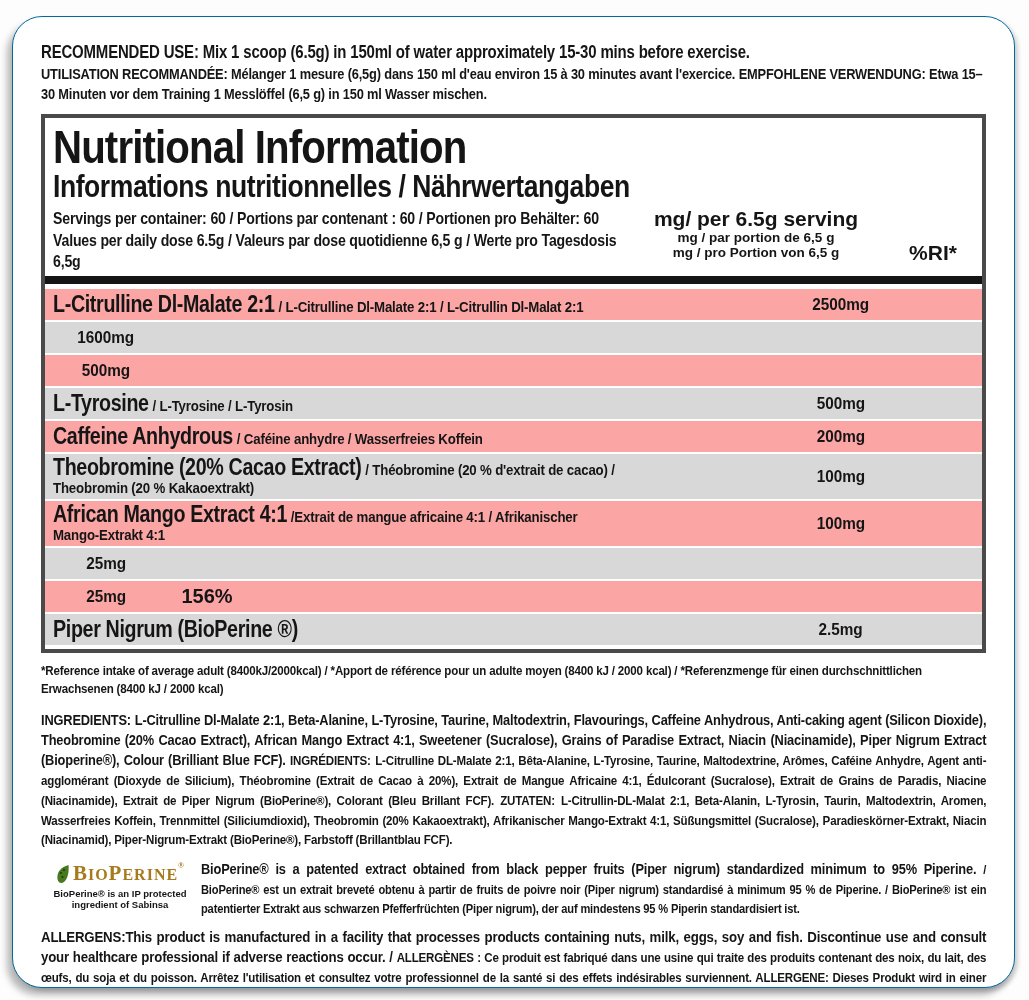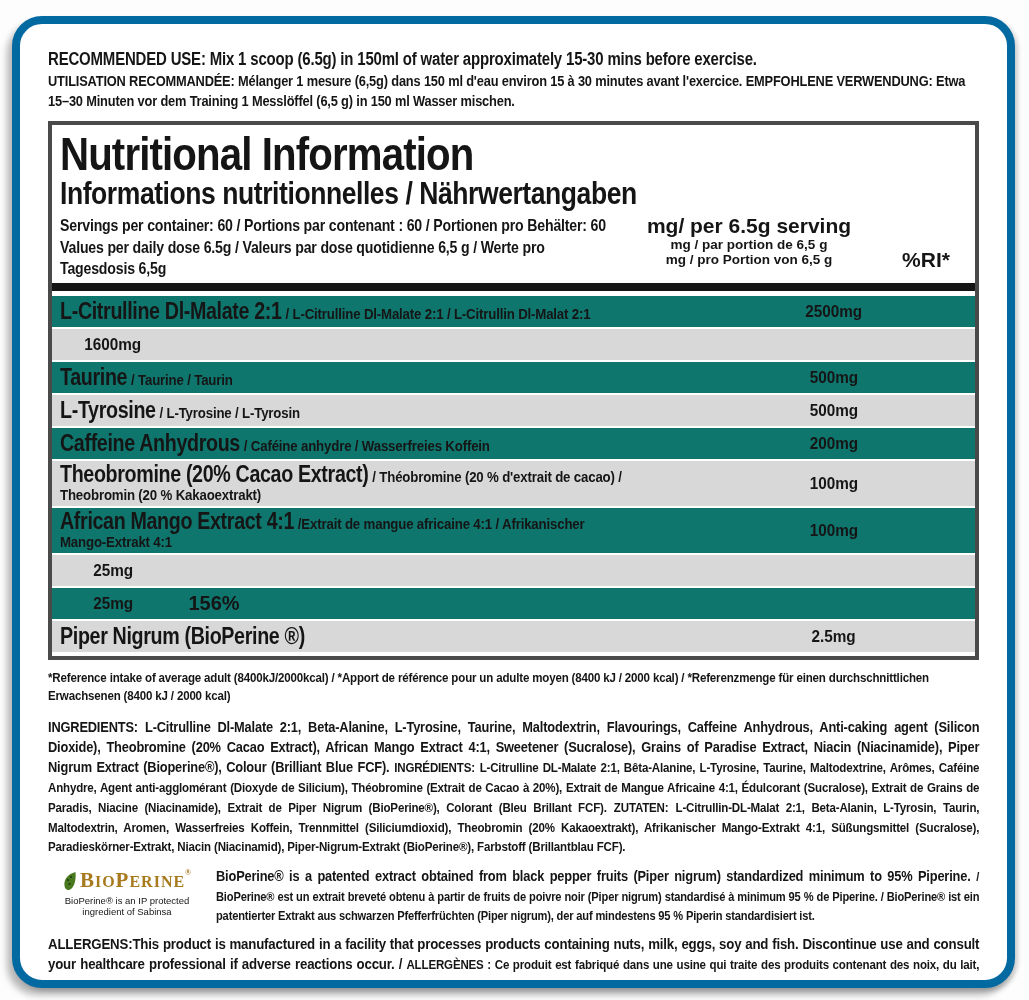--- a/index.html
+++ b/index.html
@@ -1,21 +1,21 @@
 <!DOCTYPE html>
 <html><head>
 <meta charset="utf-8">
 <style>
   html,body{margin:0;padding:0;background:#fdfdfd;}
   body{width:1029px;height:1000px;position:relative;overflow:hidden;
        font-family:"Liberation Sans",sans-serif;color:#151515;
        -webkit-font-smoothing:antialiased;}
   *{box-sizing:border-box;}
   .card{position:absolute;left:12px;top:16px;width:1003px;height:972px;
-        background:#ffffff;border:8px solid #0369a1;border-radius:30px;
+        background:#ffffff;border:1px solid #0369a1;border-radius:30px;
         box-shadow:-5px 7px 7px rgba(0,0,0,.28), 3px 3px 4px rgba(0,0,0,.18);
         padding:24px 28px 14px 28px;overflow:hidden;}
   .xs{width:117%;transform:scaleX(.855);transform-origin:0 0;}
   .sqz{display:inline-block;transform:scaleX(.9);}
   b,strong,.bold{font-weight:700;}
   
   .usage{font-weight:700;letter-spacing:-.2px;}
   .usage-lg{font-size:17.5px;line-height:1.32;}
   .usage-sm{font-size:15px;line-height:1.3;}
   
@@ -26,41 +26,41 @@
   .panel-sub{font-size:31px;font-weight:700;line-height:1.02;letter-spacing:-.5px;margin-top:1px;}
   .phead{display:flex;margin-top:5px;padding:0 6px 0 8px;}
   .phead-left{flex:1;font-size:16.5px;font-weight:700;line-height:1.32;letter-spacing:-.2px;}
   .phead-amount{width:268px;text-align:center;font-weight:700;}
   .pha1{font-size:21px;line-height:1.05;}
   .pha2{font-size:13.5px;line-height:1.12;}
   .phead-ri{width:86px;font-size:21px;font-weight:700;display:flex;
             align-items:flex-end;justify-content:center;padding-bottom:8px;}
   .rule{height:8px;background:#151515;margin-top:3px;}
   .rows{display:flex;flex-direction:column;gap:2px;margin-top:5px;padding-bottom:4px;}
-  .row{display:flex;align-items:center;min-height:31px;background:#0f766e;}
+  .row{display:flex;align-items:center;min-height:31px;background:#fca5a5;}
   .row.shade{background:#d8d8d8;}
   .cell-name{flex:1;padding:2px 0 2px 8px;overflow:visible;}
   .rname{font-size:23px;font-weight:700;line-height:1.0;letter-spacing:-.4px;}
   .rsub{font-size:15.5px;font-weight:700;letter-spacing:-.2px;}
   .cell-amt{width:122px;text-align:center;font-size:17px;font-weight:700;}
   .cell-ri{width:80px;text-align:center;font-size:20px;font-weight:700;}
   
   .fnote{margin-top:9px;font-size:13.5px;font-weight:700;line-height:1.35;letter-spacing:-.2px;}
   
   .ing{margin-top:12px;font-weight:700;text-align:justify;line-height:1.24;letter-spacing:-.2px;}
   .seg-lg{font-size:15px;}
   .seg-sm{font-size:13.5px;}
   
-  .bio{margin-top:10px;display:flex;gap:10px;align-items:flex-start;}
+  .bio{margin-top:10px;display:flex;gap:2px;align-items:flex-start;}
   .bio-logo{width:158px;flex:0 0 auto;text-align:center;padding-top:2px;}
   .bio-brand{font-family:"Liberation Serif",serif;font-weight:700;letter-spacing:1px;white-space:nowrap;}
   .bb-big{font-size:21px;}
   .bb-sm{font-size:16px;}
   .bb-r{font-size:8px;vertical-align:top;}
-  .bio-tag{font-size:9.5px;font-weight:400;line-height:1.15;margin-top:1px;}
+  .bio-tag{font-size:9.5px;font-weight:700;line-height:1.15;margin-top:1px;}
   .bio-text{flex:1;font-weight:700;text-align:justify;line-height:1.22;letter-spacing:-.2px;}
   .bio-en{font-size:15px;}
   .bio-frde{font-size:13px;}
   
   .alg{margin-top:9px;font-weight:700;text-align:justify;line-height:1.22;letter-spacing:-.2px;}
   .alg-lg{font-size:15.5px;}
   .alg-sm{font-size:13.5px;}
   .leaf{display:inline-block;vertical-align:-4px;margin-right:2px;}
 </style>
 </head>
@@ -111,23 +111,20 @@
         <div class="cell-amt"><span class="sqz">2500mg</span></div>
         <div class="cell-ri"></div>
       </div>
 
       <div class="row shade">
         <div class="cell-amt"><span class="sqz">1600mg</span></div>
         <div class="cell-ri"></div>
       </div>
 
       <div class="row">
-        <div class="cell-name">
-            <div class="xs"><span class="rname">Taurine</span> <span class="rsub">/ Taurine / Taurin</span></div>
-          </div>
         <div class="cell-amt"><span class="sqz">500mg</span></div>
         <div class="cell-ri"></div>
       </div>
 
       <div class="row shade">
         <div class="cell-name">
             <div class="xs"><span class="rname">L-Tyrosine</span> <span class="rsub">/ L-Tyrosine / L-Tyrosin</span></div>
           </div>
         <div class="cell-amt"><span class="sqz">500mg</span></div>
         <div class="cell-ri"></div>

